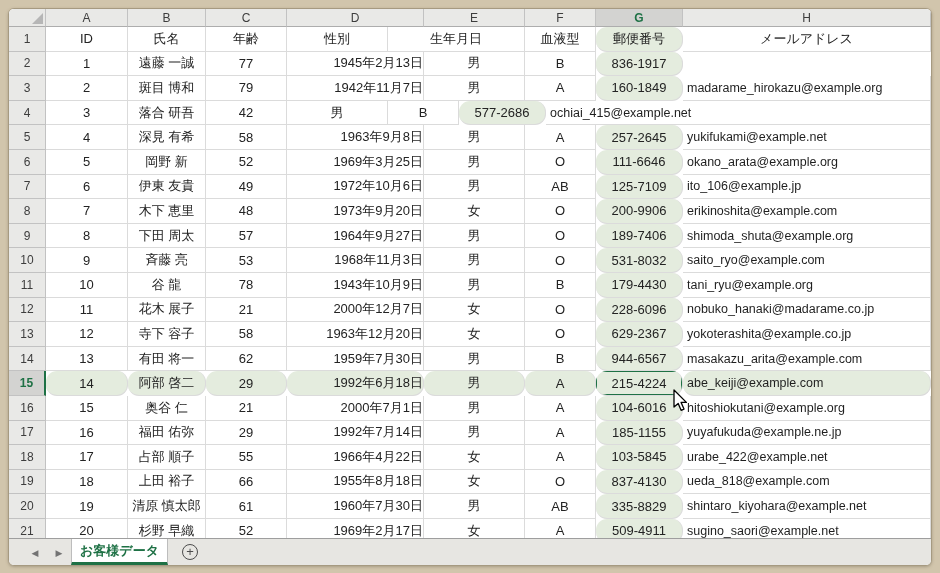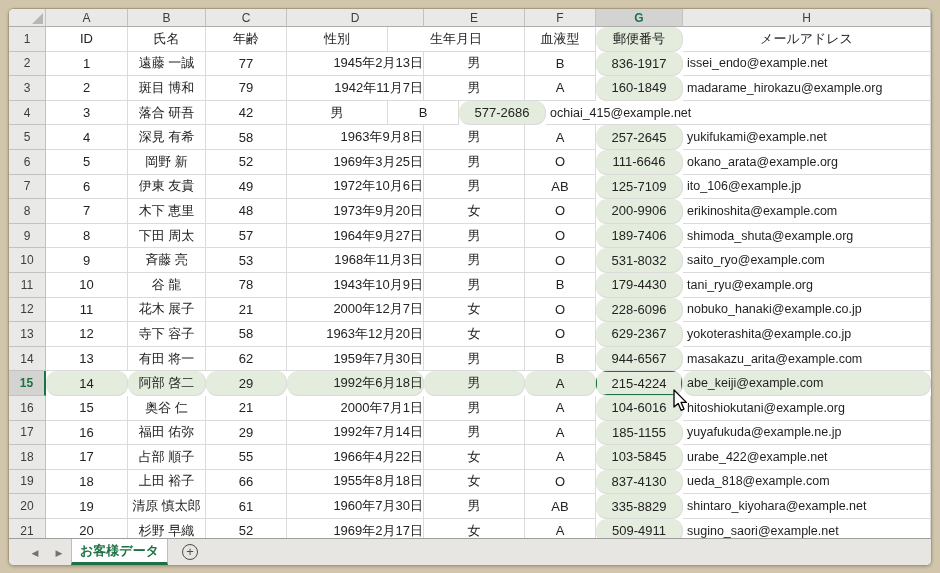--- a/index.html
+++ b/index.html
@@ -118,21 +118,20 @@
       </div>
       <div class="row">
         <div class="cell hdr w-rh">2</div>
         <div class="cell w-a">1</div>
         <div class="cell w-b">遠藤 一誠</div>
         <div class="cell w-c">77</div>
         <div class="cell w-d al-r">1945年2月13日</div>
         <div class="cell w-e">男</div>
         <div class="cell w-f">B</div>
         <div class="cell w-g tint">836-1917</div>
-        <div class="cell w-h al-l email">issei_endo@example.net</div>
       </div>
       <div class="row">
         <div class="cell hdr w-rh">3</div>
         <div class="cell w-a">2</div>
         <div class="cell w-b">斑目 博和</div>
         <div class="cell w-c">79</div>
         <div class="cell w-d al-r">1942年11月7日</div>
         <div class="cell w-e">男</div>
         <div class="cell w-f">A</div>
         <div class="cell w-g tint">160-1849</div>
@@ -227,21 +226,21 @@
       </div>
       <div class="row">
         <div class="cell hdr w-rh">12</div>
         <div class="cell w-a">11</div>
         <div class="cell w-b">花木 展子</div>
         <div class="cell w-c">21</div>
         <div class="cell w-d al-r">2000年12月7日</div>
         <div class="cell w-e">女</div>
         <div class="cell w-f">O</div>
         <div class="cell w-g tint">228-6096</div>
-        <div class="cell w-h al-l email">nobuko_hanaki@example.co.jp</div>
+        <div class="cell w-h al-l email">nobuko_hanaki@madarame.co.jp</div>
       </div>
       <div class="row">
         <div class="cell hdr w-rh">13</div>
         <div class="cell w-a">12</div>
         <div class="cell w-b">寺下 容子</div>
         <div class="cell w-c">58</div>
         <div class="cell w-d al-r">1963年12月20日</div>
         <div class="cell w-e">女</div>
         <div class="cell w-f">O</div>
         <div class="cell w-g tint">629-2367</div>

